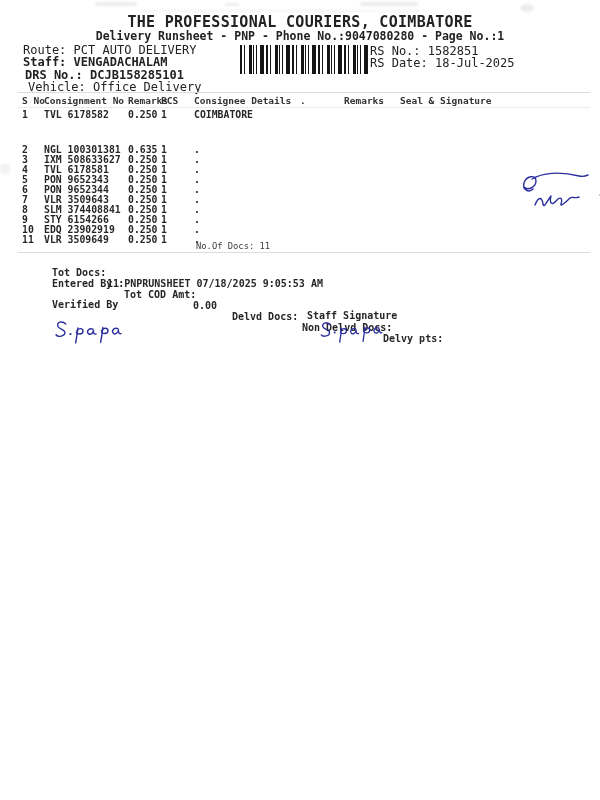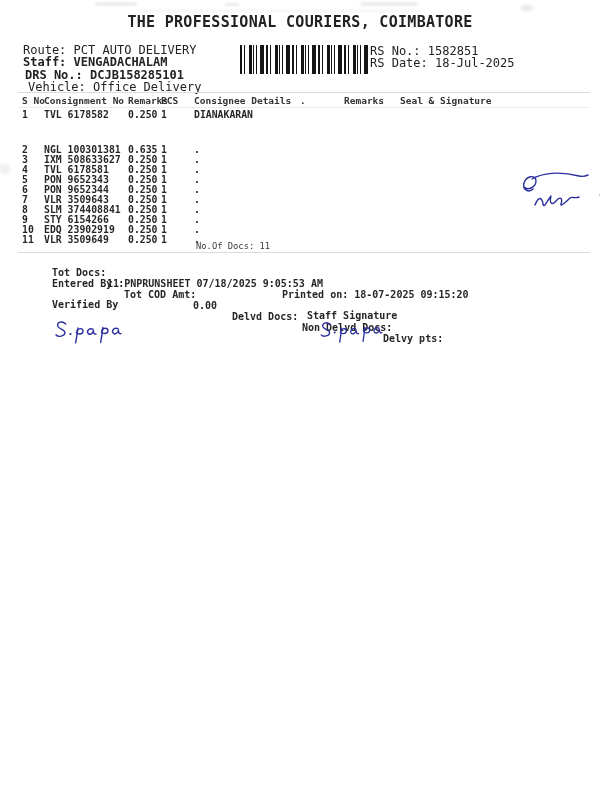--- a/index.html
+++ b/index.html
@@ -42,20 +42,21 @@
 <div class="page">
 
   <div class="artifact" style="left:95px;top:2px;width:42px;height:4px;"></div>
   <div class="artifact" style="left:225px;top:3px;width:14px;height:3px;"></div>
   <div class="artifact" style="left:360px;top:2px;width:58px;height:4px;"></div>
   <div class="artifact" style="left:520px;top:4px;width:14px;height:8px;border-radius:50%;"></div>
   <div class="artifact" style="left:140px;top:10px;width:280px;height:2px;opacity:.15;"></div>
   <div class="artifact" style="left:0px;top:164px;width:10px;height:10px;opacity:.2;"></div>
 
   <div class="abs title">THE PROFESSIONAL COURIERS, COIMBATORE</div>
+  <div class="abs subtitle">Delivery Runsheet - PNP - Phone No.:9047080280 - Page No.:1</div>
 
   <div class="abs iline" style="top:44px;left:23px;"><span>Route:</span> <span>PCT AUTO DELIVERY</span></div>
   <div class="abs iline bold" style="top:56px;left:23px;"><span>Staff:</span> <span>VENGADACHALAM</span></div>
   <div class="abs iline bold" style="top:69px;left:25px;"><span>DRS No.:</span> <span>DCJB158285101</span></div>
   <div class="abs iline" style="top:81px;left:28px;"><span>Vehicle:</span> <span>Office Delivery</span></div>
 
   <div class="abs barcode"></div>
 
   <div class="abs iline" style="top:45px;left:370px;"><span>RS No.:</span> <span>1582851</span></div>
   <div class="abs iline" style="top:57px;left:370px;"><span>RS Date:</span> <span>18-Jul-2025</span></div>
@@ -72,21 +73,21 @@
     <span class="c-seal">Seal &amp; Signature</span>
   </div>
   <div class="hline" style="top:107px;left:18px;right:10px;opacity:.55;"></div>
 
   <div id="rows">
       <div class="trow" style="top: 109px;">
         <span class="c-sno">1</span>
         <span class="c-cons">TVL 6178582</span>
         <span class="c-wt">0.250</span>
         <span class="c-pcs">1</span>
-        <span class="c-cd">DIANAKARAN</span>
+        <span class="c-cd">COIMBATORE</span>
       </div>
       <div class="trow" style="top: 144px;">
         <span class="c-sno">2</span>
         <span class="c-cons">NGL 100301381</span>
         <span class="c-wt">0.635</span>
         <span class="c-pcs">1</span>
         <span class="c-cd">.</span>
       </div>
       <div class="trow" style="top: 154px;">
         <span class="c-sno">3</span>
@@ -160,21 +161,20 @@
     <span class="t-l1">Tot Docs:</span>
     <span class="t-v1">11</span>
     <span class="t-l2">Tot COD Amt:</span>
     <span class="t-v2">0.00</span>
     <span class="t-l3">Delvd Docs:</span>
     <span class="t-l4">Non Delvd Docs:</span>
     <span class="t-l5">Delvy pts:</span>
   </div>
   <div class="abs totline" style="top:267px;left:0;width:100%;">
     <span style="left:22px;">Entered By :PNPRUNSHEET 07/18/2025 9:05:53 AM</span>
-    <span style="left:252px;">Printed on: 18-07-2025 09:15:20</span>
   </div>
 
   <div class="abs totline" style="top:288px;left:0;width:100%;">
     <span style="left:22px;">Verified By</span>
     <span style="left:277px;">Staff Signature</span>
   </div>
 
   <div class="abs sig" style="top:148px;left:460px;">
     <svg width="115" height="52" viewBox="0 0 115 52">
       <path class="ink" d="M34,22 C30,26 23,23 25,16 C27,9 37,7 37,14 C37,20 29,24 25,20"></path>

